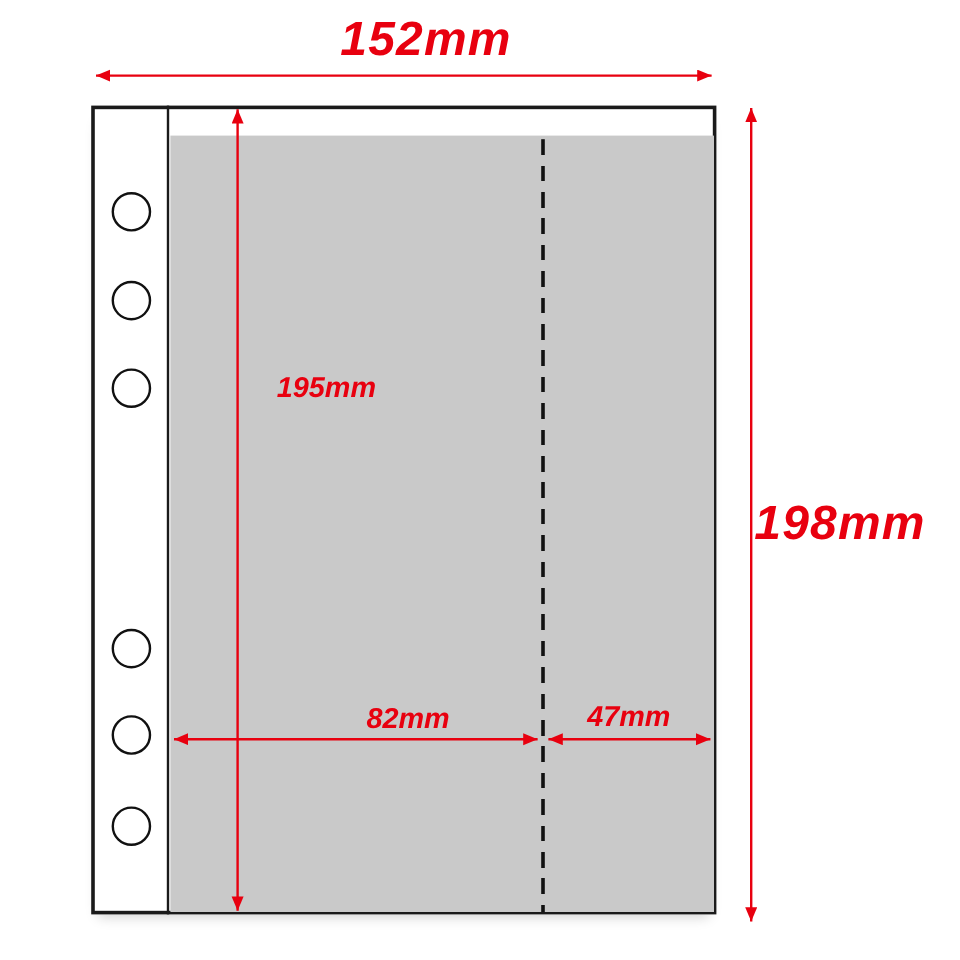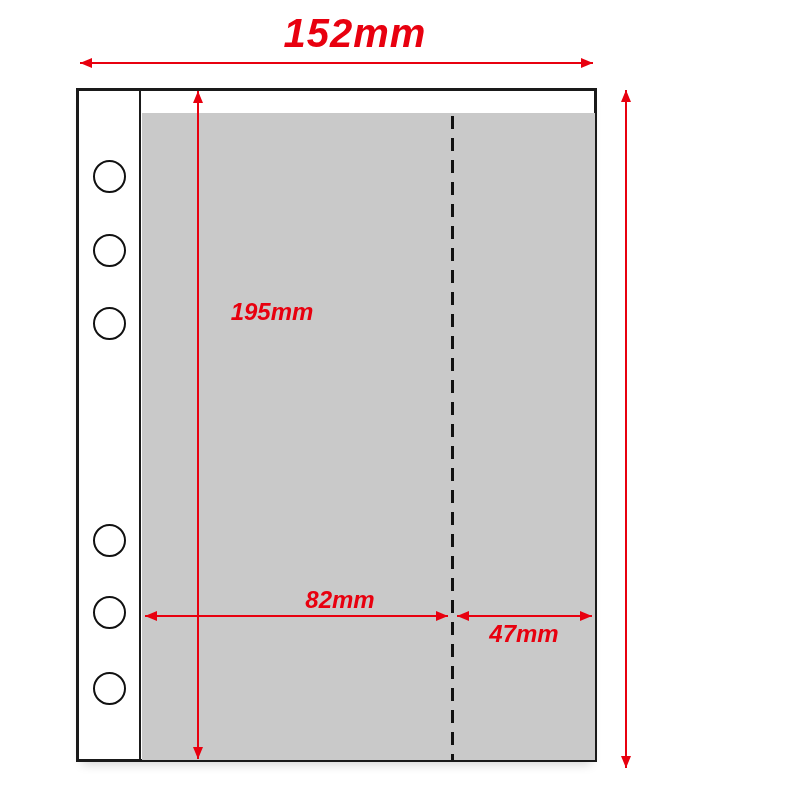--- a/index.html
+++ b/index.html
@@ -59,23 +59,23 @@
   
   .dim-label{
     position:absolute;color:var(--red);
     font-style:italic;font-weight:bold;white-space:nowrap;
     transform:translate(-50%,-50%);
   }
   .dim-label.big{font-size:40px;letter-spacing:1px;}
   .dim-label.small{font-size:24px;}
   [data-name="dim-label-total-width"]{left:355px;top:33px;}
   [data-name="dim-label-total-height"]{left:700px;top:437px;}
-  [data-name="dim-label-pocket-height"]{left:272px;top:312px;}
+  [data-name="dim-label-pocket-height"]{left:272px;top:324px;}
   [data-name="dim-label-pocket-left-width"]{left:340px;top:600px;}
-  [data-name="dim-label-pocket-right-width"]{left:524px;top:598px;margin-top:36px;}
+  [data-name="dim-label-pocket-right-width"]{left:524px;top:598px;}
 </style>
 </head>
 <body>
 
 <div id="stage" data-name="diagram-canvas">
 
   <div class="page" data-name="binder-page-outline"></div>
 
   <div class="divider" data-name="punch-strip-divider-line"></div>
 
@@ -99,17 +99,18 @@
       </marker>
     </defs>
     <line class="dimline" data-name="dim-arrow-total-width" x1="80" y1="63" x2="593" y2="63" marker-start="url(#arr)" marker-end="url(#arr)"></line>
     <line class="dimline" data-name="dim-arrow-total-height" x1="626" y1="90" x2="626" y2="768" marker-start="url(#arr)" marker-end="url(#arr)"></line>
     <line class="dimline" data-name="dim-arrow-pocket-height" x1="198" y1="91" x2="198" y2="759" marker-start="url(#arr)" marker-end="url(#arr)"></line>
     <line class="dimline" data-name="dim-arrow-pocket-left-width" x1="145" y1="616" x2="448" y2="616" marker-start="url(#arr)" marker-end="url(#arr)"></line>
     <line class="dimline" data-name="dim-arrow-pocket-right-width" x1="457" y1="616" x2="592" y2="616" marker-start="url(#arr)" marker-end="url(#arr)"></line>
   </svg>
 
   <span class="dim-label big" data-name="dim-label-total-width">152mm</span>
+  <span class="dim-label big" data-name="dim-label-total-height">198mm</span>
   <span class="dim-label small" data-name="dim-label-pocket-height">195mm</span>
   <span class="dim-label small" data-name="dim-label-pocket-left-width">82mm</span>
   <span class="dim-label small" data-name="dim-label-pocket-right-width">47mm</span>
 
 </div>
 
 </body></html>

